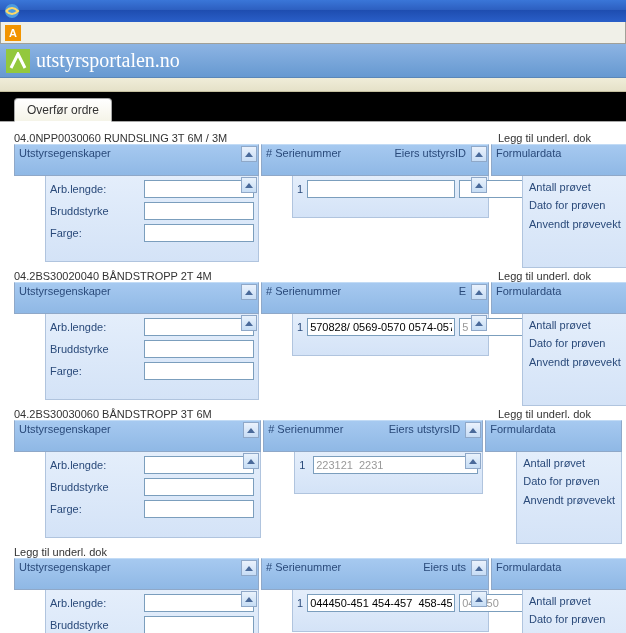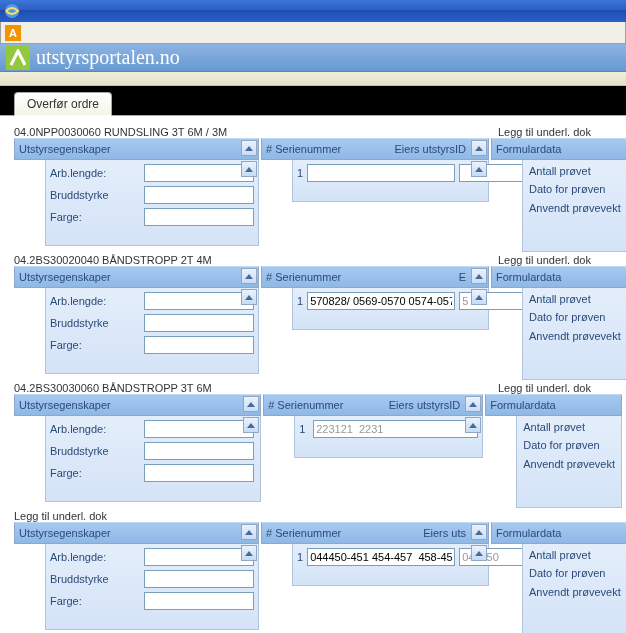--- a/index.html
+++ b/index.html
@@ -8,21 +8,21 @@
   
   .titlebar { background: linear-gradient(to bottom, #3a76d8 0%, #2d5fc0 45%, #1e4db0 46%, #2a5fc8 100%); height: 22px; display: flex; align-items: center; padding-left: 4px; color: #fff; font-size: 12px; }
   .titlebar svg { width: 16px; height: 16px; margin-right: 4px; }
   
   
   .addrbar { background: #f0f0e8; border: 1px solid #a0a098; border-top: none; height: 22px; display: flex; align-items: center; padding: 0 4px; }
   .addrbar .favicon { width: 16px; height: 16px; background: #f29400; display:inline-flex; align-items:center; justify-content:center; color:#fff; font-weight:bold; font-size:11px; margin-right:4px; }
   .addrbar .url { color: #000; font-size: 11px; }
   
   
-  .site-header { background: linear-gradient(to bottom, #8db4e3 0%, #6699d1 100%); height: 28px; display:flex; align-items:center; padding-left:6px; border-bottom:1px solid #5a87b8; }
+  .site-header { background: linear-gradient(to bottom, #8db4e3 0%, #6699d1 100%); height: 34px; display:flex; align-items:center; padding-left:6px; border-bottom:1px solid #5a87b8; }
   .site-header .logo { width:24px; height:24px; background:#93c83d; margin-right:6px; display:inline-flex; align-items:center; justify-content:center; }
   .site-header .sitename { color:#fff; font-size:20px; font-family: Georgia, serif; }
   
   .graybar { background: linear-gradient(to bottom, #f0edd9 0%, #e5e1c8 100%); height:14px; border-bottom:1px solid #c5c0a0; }
   
   
   .tabrow { background:#000000; padding: 6px 0 0 14px; position:relative; }
   .tab { display:inline-block; border:1px solid #a8a8a8; border-bottom:1px solid #fff; border-radius: 4px 4px 0 0; padding:4px 12px; background: linear-gradient(to bottom,#fff,#f5f4e8); font-size:12px; color:#333; position:relative; z-index:2; }
   .tabline { position:absolute; left:0; right:0; bottom:0; height:1px; background:#a8a8a8; z-index:1; }
   
@@ -34,21 +34,21 @@
   .order-name { flex: 0 0 484px; }
   .order-link { color:#333; cursor:pointer; white-space:nowrap; }
   
   .panels { display:flex; }
   
   
   .col-utstyr { width: 256px; }
   .col-serie { width: 228px; margin-left:2px; }
   .col-form { flex:1; margin-left:2px; white-space:nowrap; }
   
-  .panel-header { background: linear-gradient(to bottom, #a6c9f0 0%, #8fb8e5 100%); border:1px solid #8fa8c8; border-top:1px solid #c2dbf5; padding: 2px 4px; font-size:11px; color:#2a4a7a; display:flex; align-items:center; position:relative; height:22px; }
+  .panel-header { background: linear-gradient(to bottom, #a6c9f0 0%, #8fb8e5 100%); border:1px solid #8fa8c8; border-top:1px solid #c2dbf5; padding: 2px 4px; font-size:11px; color:#2a4a7a; display:flex; align-items:flex-start; position:relative; height:32px; }
   .collapse-icon { position:absolute; right:1px; top:1px; width:16px; height:16px; background:linear-gradient(to bottom,#eaf2fc,#c7ddf5); border:1px solid #8fa8c8; display:flex; align-items:center; justify-content:center; cursor:pointer; }
   .collapse-icon::after { content:''; border-left:4px solid transparent; border-right:4px solid transparent; border-bottom:5px solid #4a6a9a; }
   
   .panel-body { background: linear-gradient(to bottom, #e4eefb 0%, #d4e3f7 100%); border:1px solid #b0c4de; border-top:none; padding-bottom:19px; position:relative;margin-left:31px; }
   .col-form .panel-body { min-height: 92px; }
   
   .row { display:flex; align-items:center; padding: 4px 4px 0 4px; gap:4px; }
   .label { width: 90px; font-size:11px; color:#2a4a7a; }
   .inp { border:1px solid #7b9ebd; background:#fff; height:18px; font-size:11px; padding:0 2px; }
   .inp-100 { width: 110px; }

